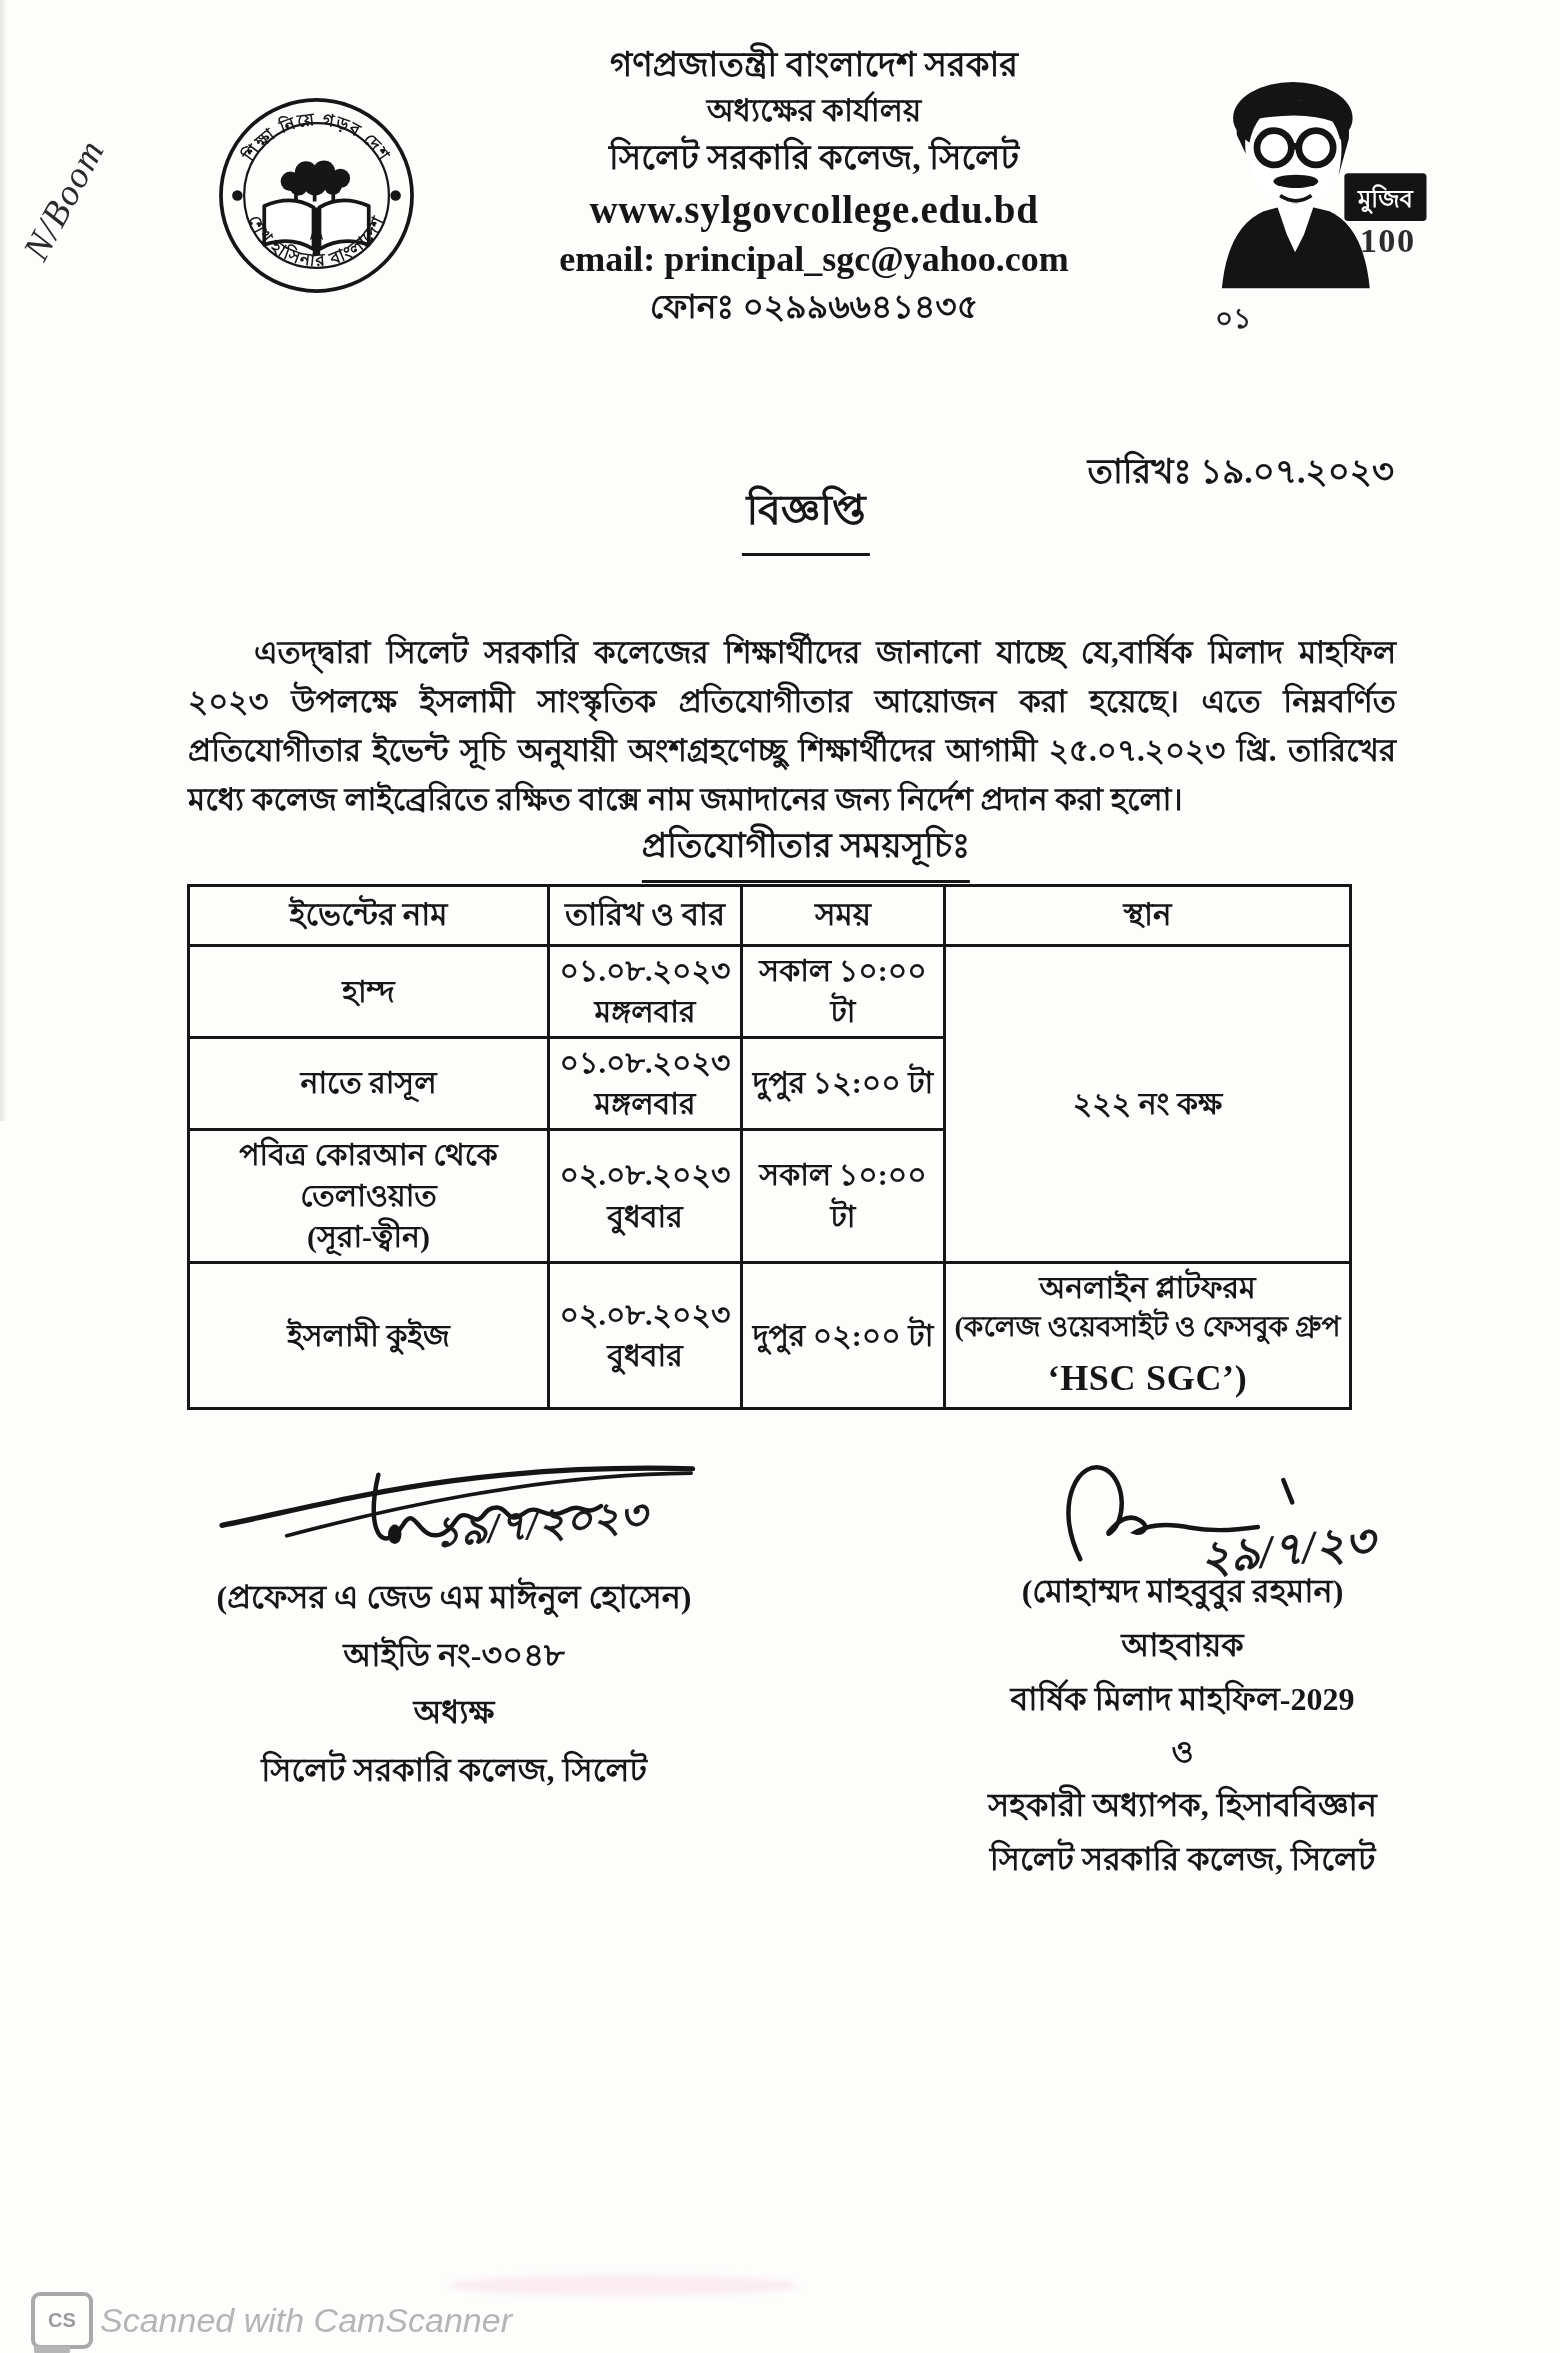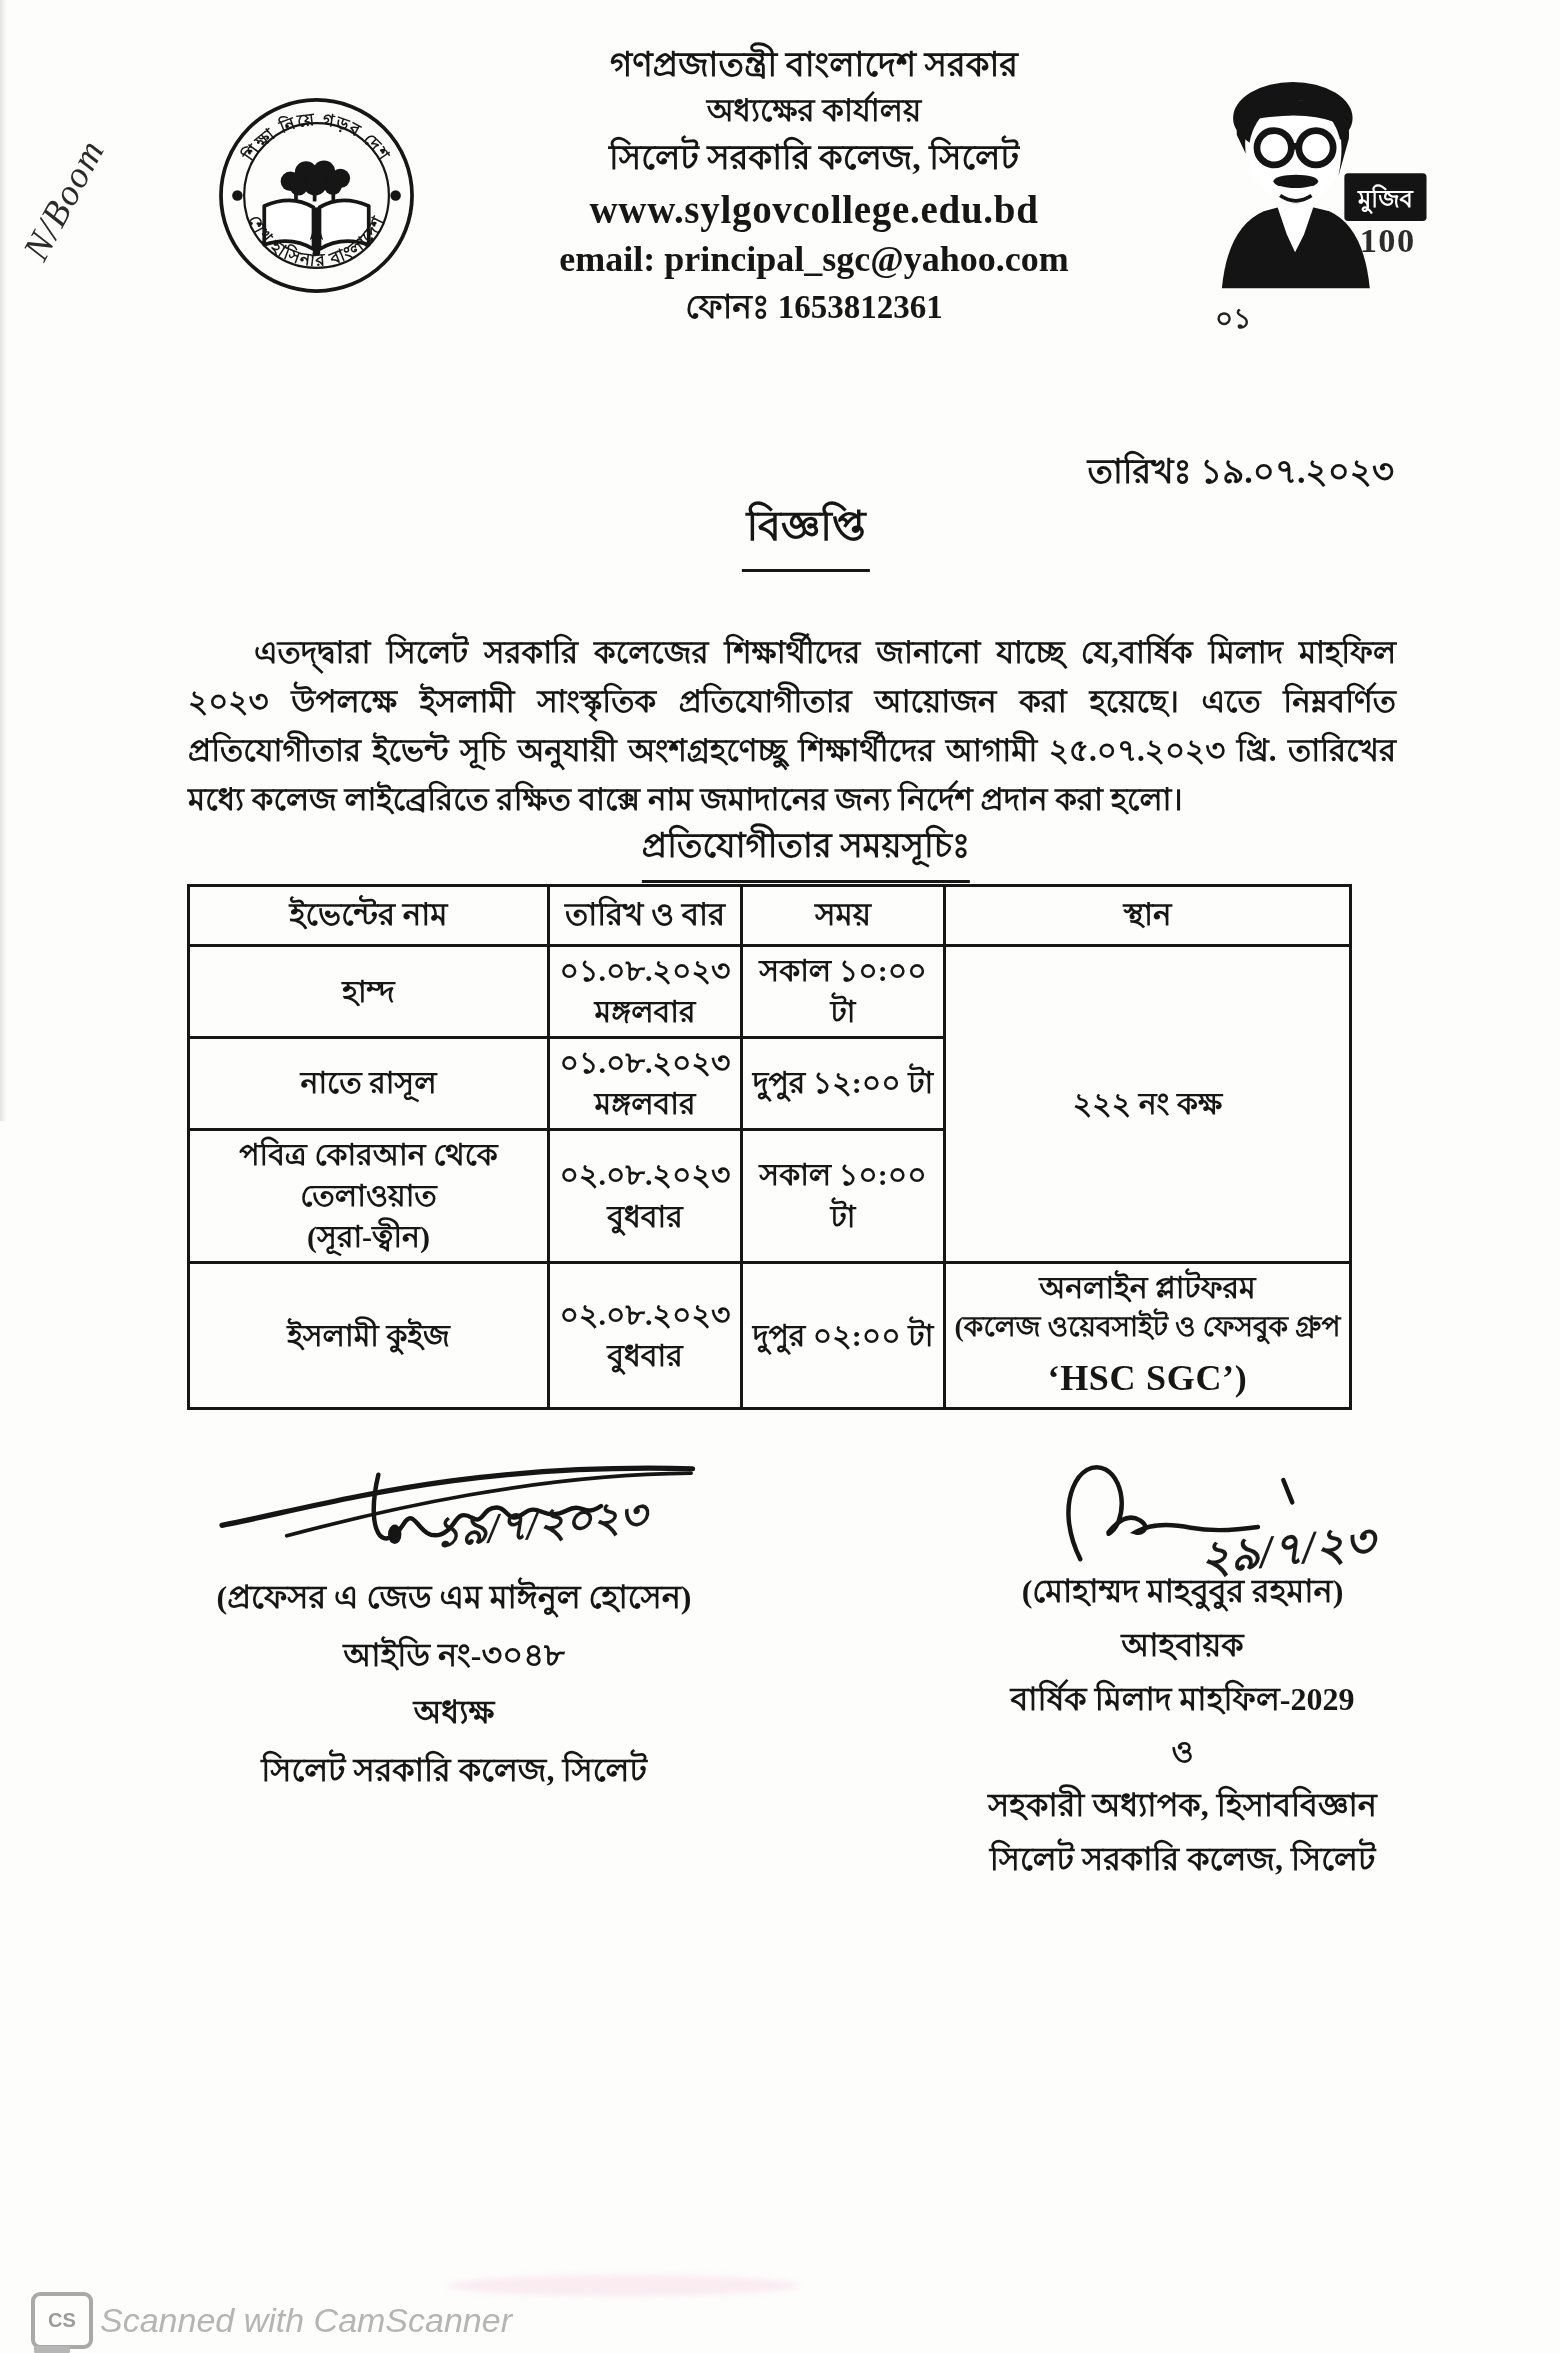--- a/index.html
+++ b/index.html
@@ -21,21 +21,21 @@
   .lh-college{font-size:34px;margin-top:9px;}
   .lh-web{font-size:39px;font-weight:700;margin-top:9px;letter-spacing:0.7px;}
   .lh-email{font-size:36px;font-weight:700;margin-top:4.5px;}
   .lh-email .addr{text-underline-offset:5.2px;text-decoration-thickness:3px;}
   .lh-phone{font-size:33px;margin-top:7.5px;}
   
   .mujib{left:1192px;top:64px;width:239px;height:228px;}
   .stray-mark{left:1215px;top:297px;font-size:28px;font-weight:700;color:#222;}
   
   .date-line{right:166px;top:445px;font-size:34px;}
-  .notice-title{left:806px;top:494px;transform:translateX(-50%);font-size:41px;
+  .notice-title{left:806px;top:478px;transform:translateX(-50%);font-size:41px;
         border-bottom:3.7px solid #161616;padding:0 4.5px 6px 4.5px;}
   
   .body-text{left:188px;top:628px;width:1208px;font-size:31px;line-height:49px;
         font-weight:600;text-align:justify;text-indent:66px;}
   .schedule-heading{left:806px;top:819px;transform:translateX(-50%);font-size:34px;
         border-bottom:3px solid #161616;padding-bottom:3.7px;white-space:nowrap;}
   
   .sch-table{left:187px;top:884px;width:1163px;border-collapse:collapse;table-layout:fixed;}
   .sch-table th,.sch-table td{border:3px solid #161616;text-align:center;vertical-align:middle;
         font-size:30px;font-weight:700;line-height:1.38;padding:3px 6px;}
@@ -107,21 +107,21 @@
       <textPath href="#arcBottom" startOffset="50%" text-anchor="middle">শেখ হাসিনার বাংলাদেশ</textPath>
     </text>
   </svg>
 
   <div class="abs letterhead">
     <div class="bn lh-gov">গণপ্রজাতন্ত্রী বাংলাদেশ সরকার</div>
     <div class="bn lh-office">অধ্যক্ষের কার্যালয়</div>
     <div class="bn lh-college">সিলেট সরকারি কলেজ, সিলেট</div>
     <div class="lh-web">www.sylgovcollege.edu.bd</div>
     <div class="lh-email"><span>email: </span><span class="addr">principal_sgc@yahoo.com</span></div>
-    <div class="bn lh-phone">ফোনঃ 1653812361</div>
+    <div class="bn lh-phone">ফোনঃ ০২৯৯৬৬৪১৪৩৫</div>
   </div>
 
   <svg class="abs mujib" viewBox="0 0 320 305">
     <ellipse cx="135" cy="72" rx="80" ry="48" fill="#141414"></ellipse>
     <ellipse cx="138" cy="118" rx="62" ry="70" fill="#ffffff"></ellipse>
     <path d="M60 95 Q 58 60 84 46 L 196 50 Q 212 66 210 100 L 196 150 Q 206 100 192 78 Q 150 62 84 74 Q 68 84 72 120 Z" fill="#141414"></path>
     <circle cx="110" cy="112" r="23" fill="none" stroke="#141414" stroke-width="9"></circle>
     <circle cx="166" cy="112" r="23" fill="none" stroke="#141414" stroke-width="9"></circle>
     <path d="M133 110 L 143 110" stroke="#141414" stroke-width="9"></path>
     <ellipse cx="139" cy="157" rx="30" ry="9" fill="#141414"></ellipse>

